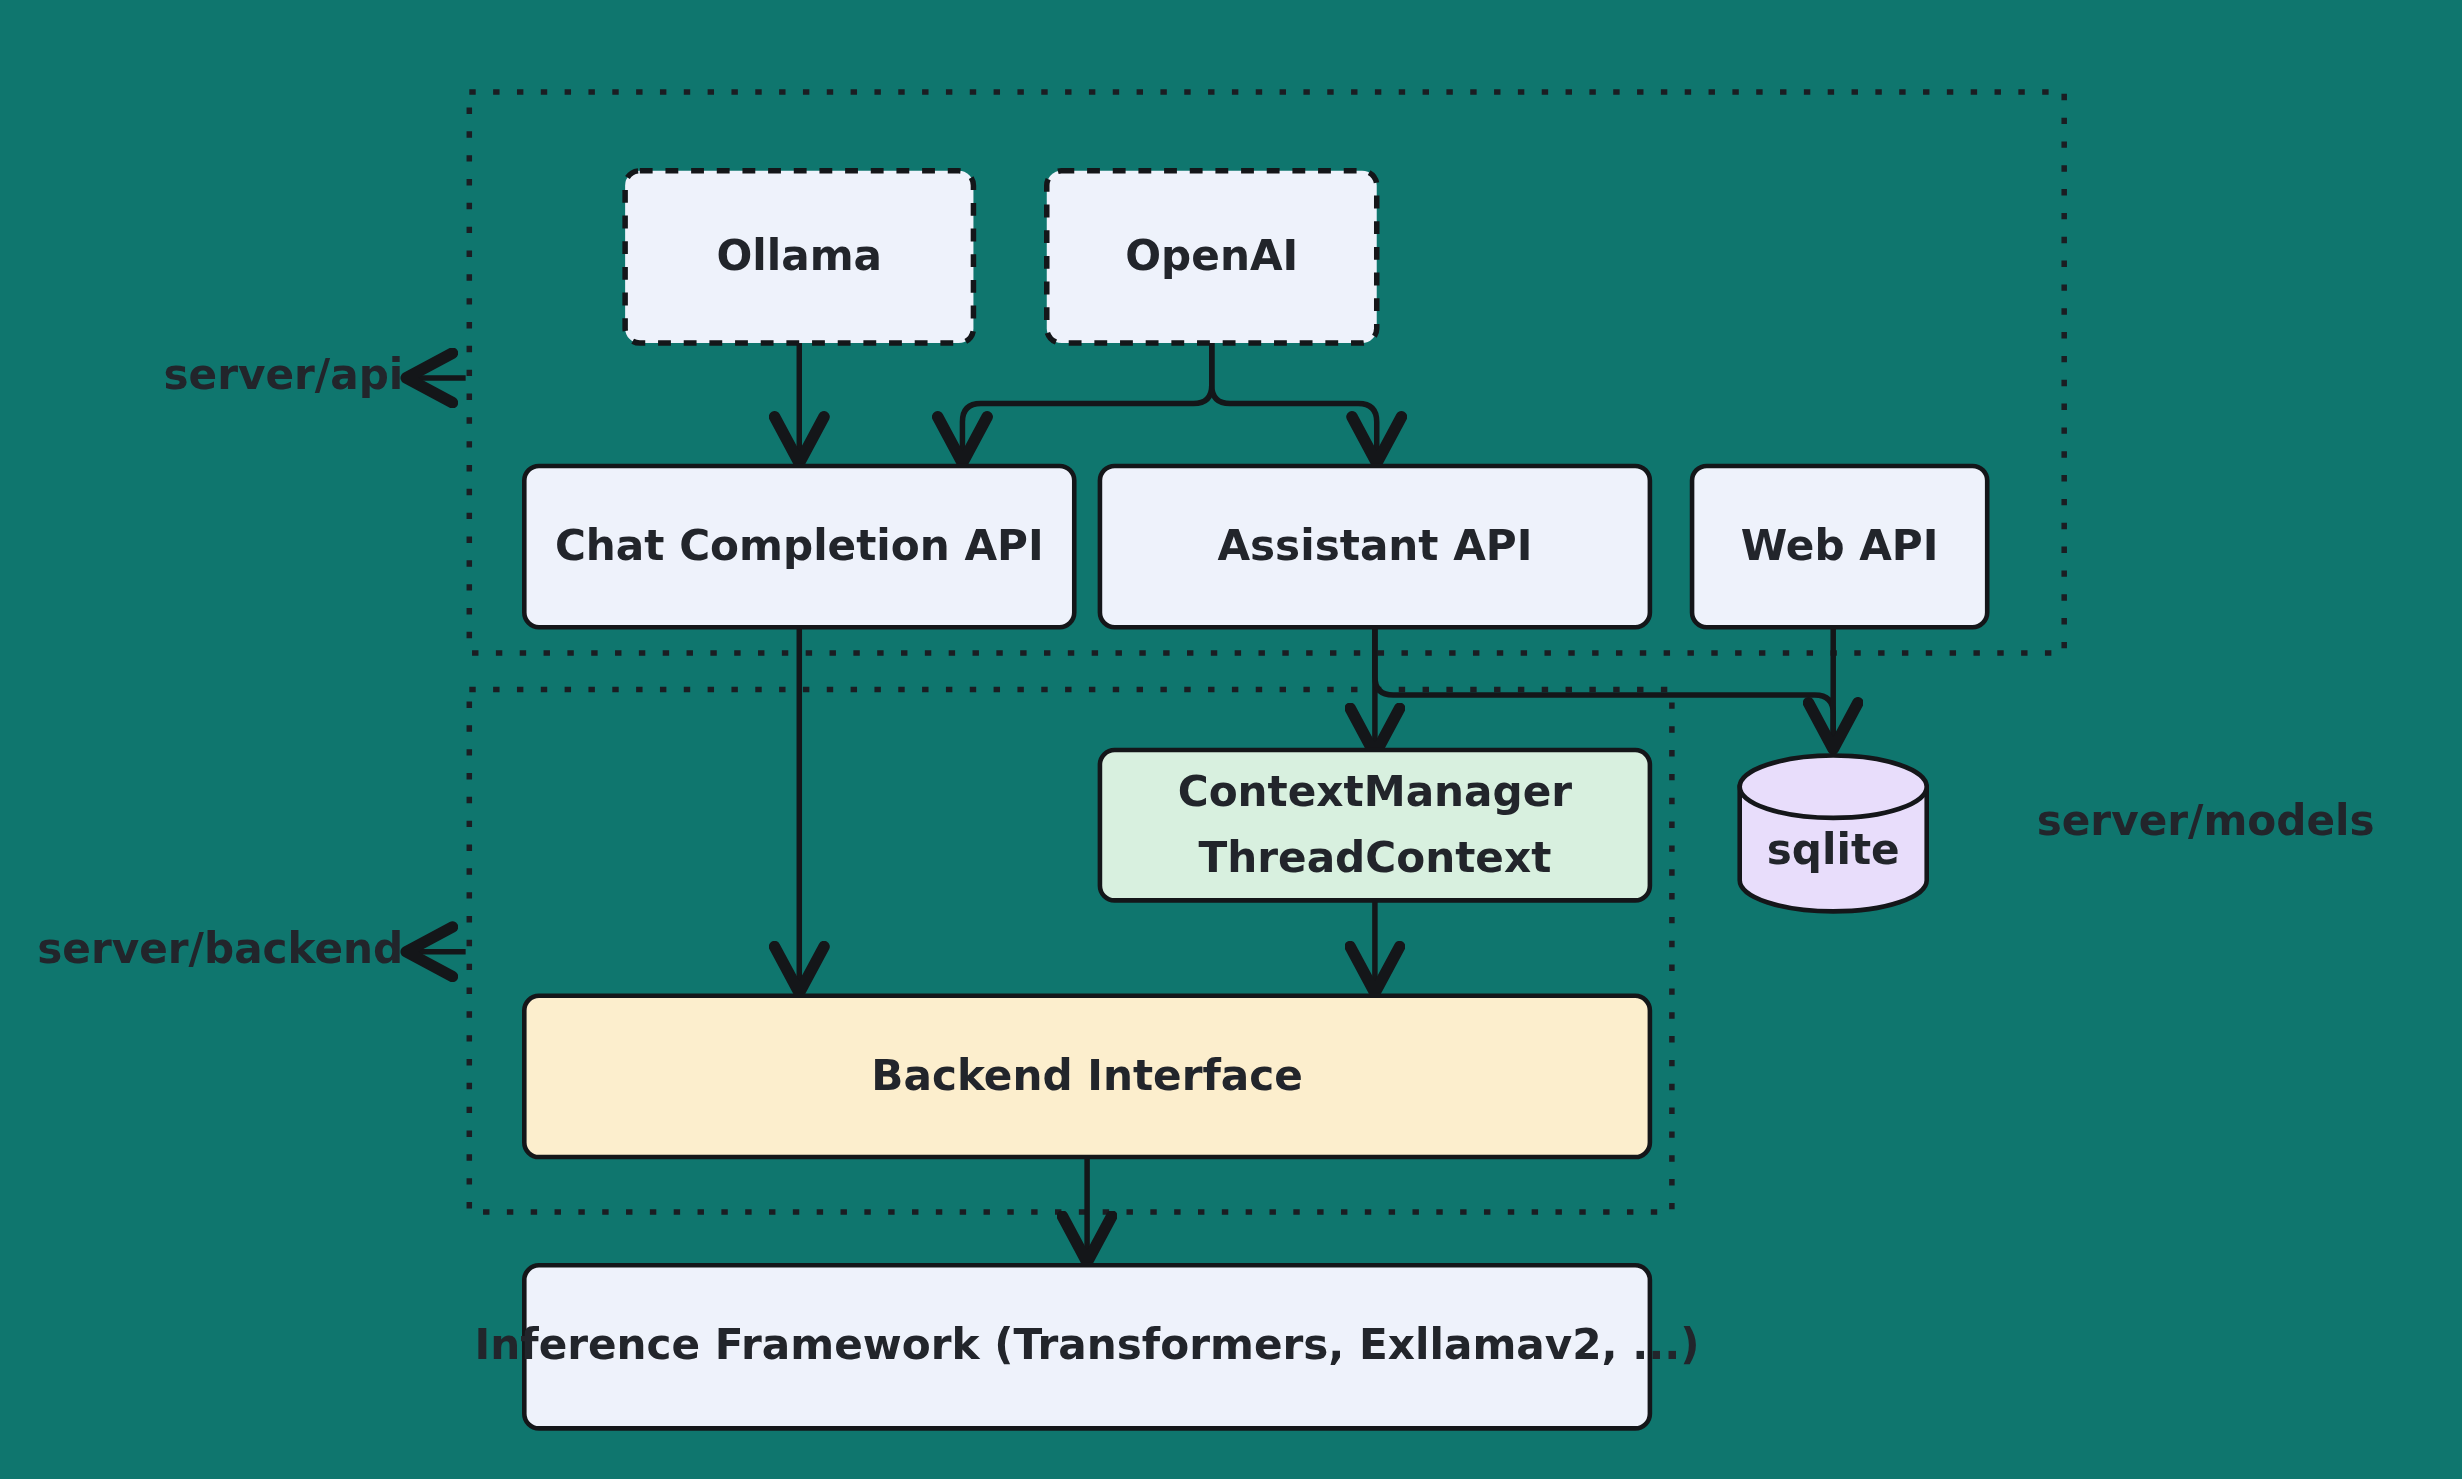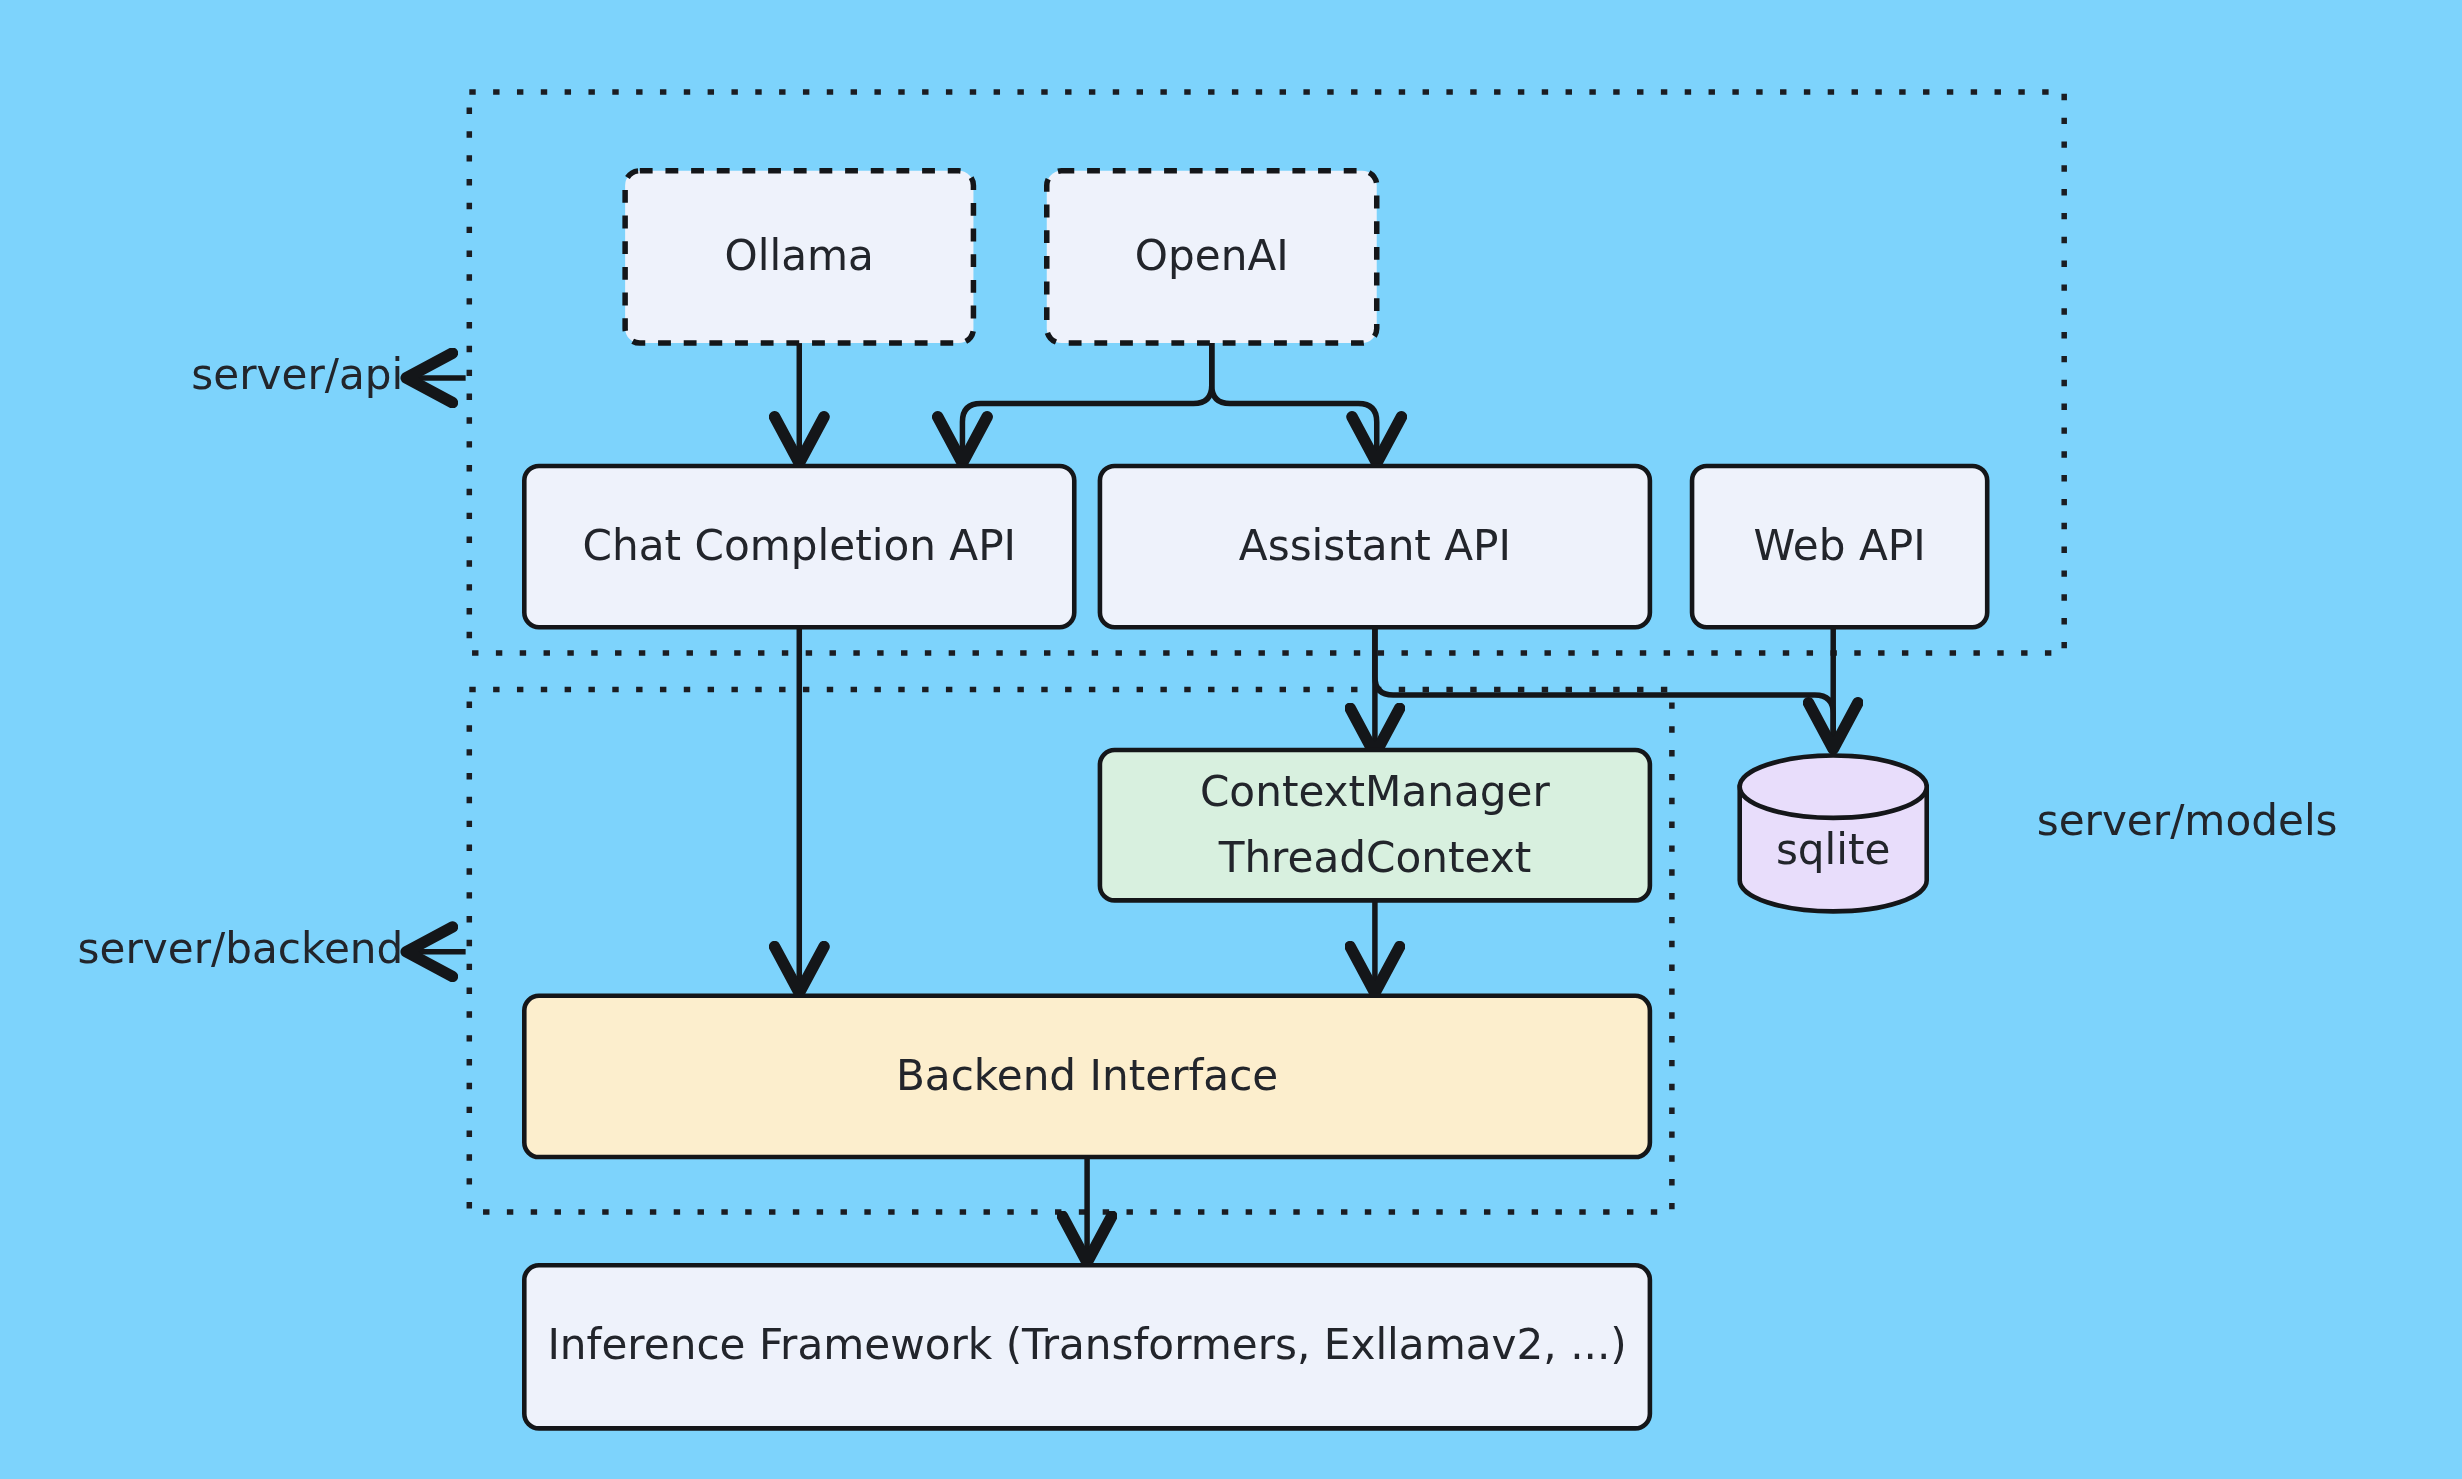--- a/index.html
+++ b/index.html
@@ -7,22 +7,23 @@
     padding: 0;
     background: #ffffff;
   }
   body {
     font-family: "DejaVu Sans", "Liberation Sans", sans-serif;
   }
   #stage {
     position: relative;
     width: 2462px;
     height: 1480px;
-    background: #7dd3fc;
+    background: #0f766e;
     overflow: hidden;
+    font-weight: bold;
   }
   svg.layer {
     position: absolute;
     left: 0;
     top: 0;
     width: 2462px;
     height: 1480px;
   }
   .node-text {
     fill: #22252b;

